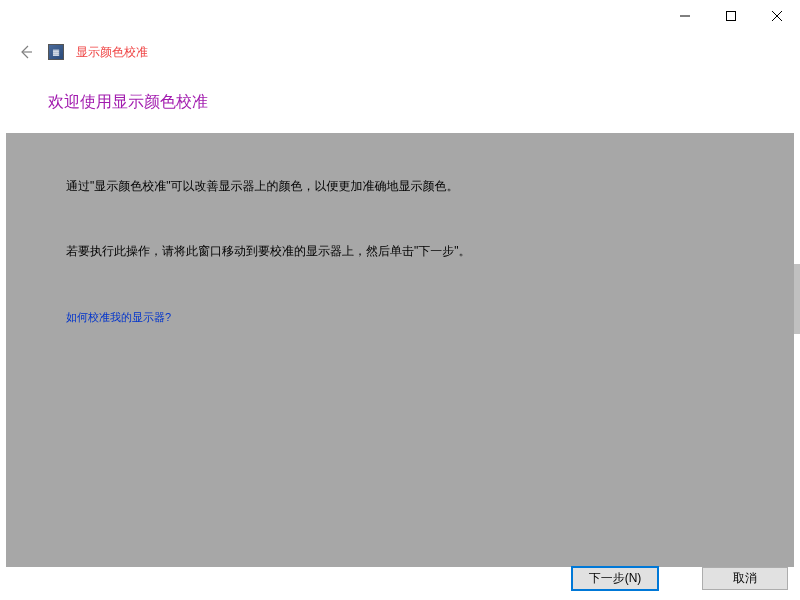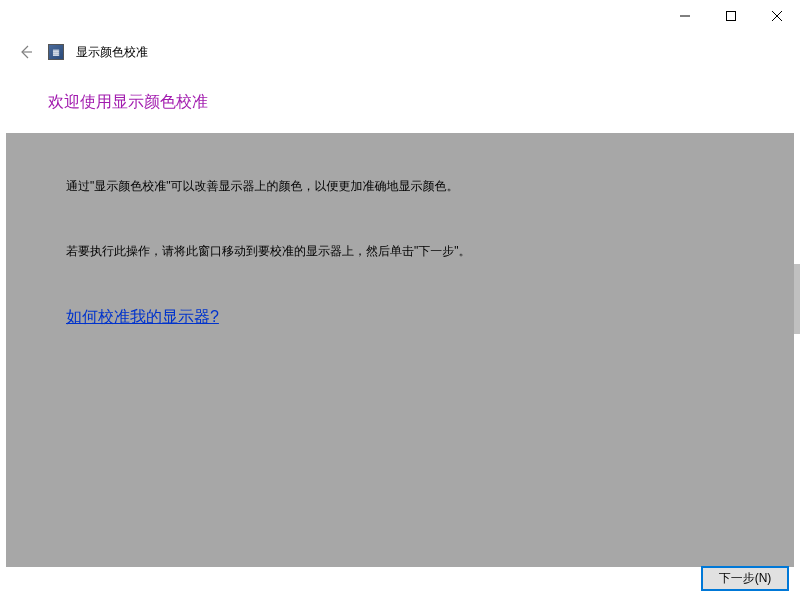--- a/index.html
+++ b/index.html
@@ -50,21 +50,21 @@
       background: linear-gradient(135deg, #4a6a9a 0%, #2b4b7a 100%);
       border: 1px solid #555;
       display: flex;
       align-items: center;
       justify-content: center;
       font-size: 8px;
       color: #fff;
     }
     .app-title {
       font-size: 12px;
-      color: #000000;
+      color: #ef4444;
     }
     .heading-row {
       padding: 16px 48px 20px 48px;
       background: #fff;
     }
     .heading {
       font-size: 16px;
       color: #a21caf;
       font-weight: normal;
     }
@@ -76,23 +76,22 @@
       padding: 44px 60px 20px 60px;
       position: relative;
     }
     .para {
       font-size: 12px;
       color: #000;
       line-height: 1.6;
       margin-bottom: 46px;
     }
     .help-link {
-      font-size: 16px;
+      font-size: 11px;
       color: #0033cc;
-      text-decoration: underline;
       cursor: pointer;
     }
     .footer {
       position: absolute;
       bottom: 10px;
       right: 12px;
       display: flex;
       gap: 8px;
     }
     .btn {
@@ -160,13 +159,14 @@
 <div class="content-area">
   <p class="para">通过"显示颜色校准"可以改善显示器上的颜色，以便更加准确地显示颜色。</p>
   <p class="para">若要执行此操作，请将此窗口移动到要校准的显示器上，然后单击"下一步"。</p>
   <a class="help-link">如何校准我的显示器?</a>
 </div>
 
 <div class="inner-scroll"></div>
 
 <div class="footer">
   <button class="btn primary">下一步(N)</button>
+  <button class="btn">取消</button>
 </div>
 
 </body></html>

